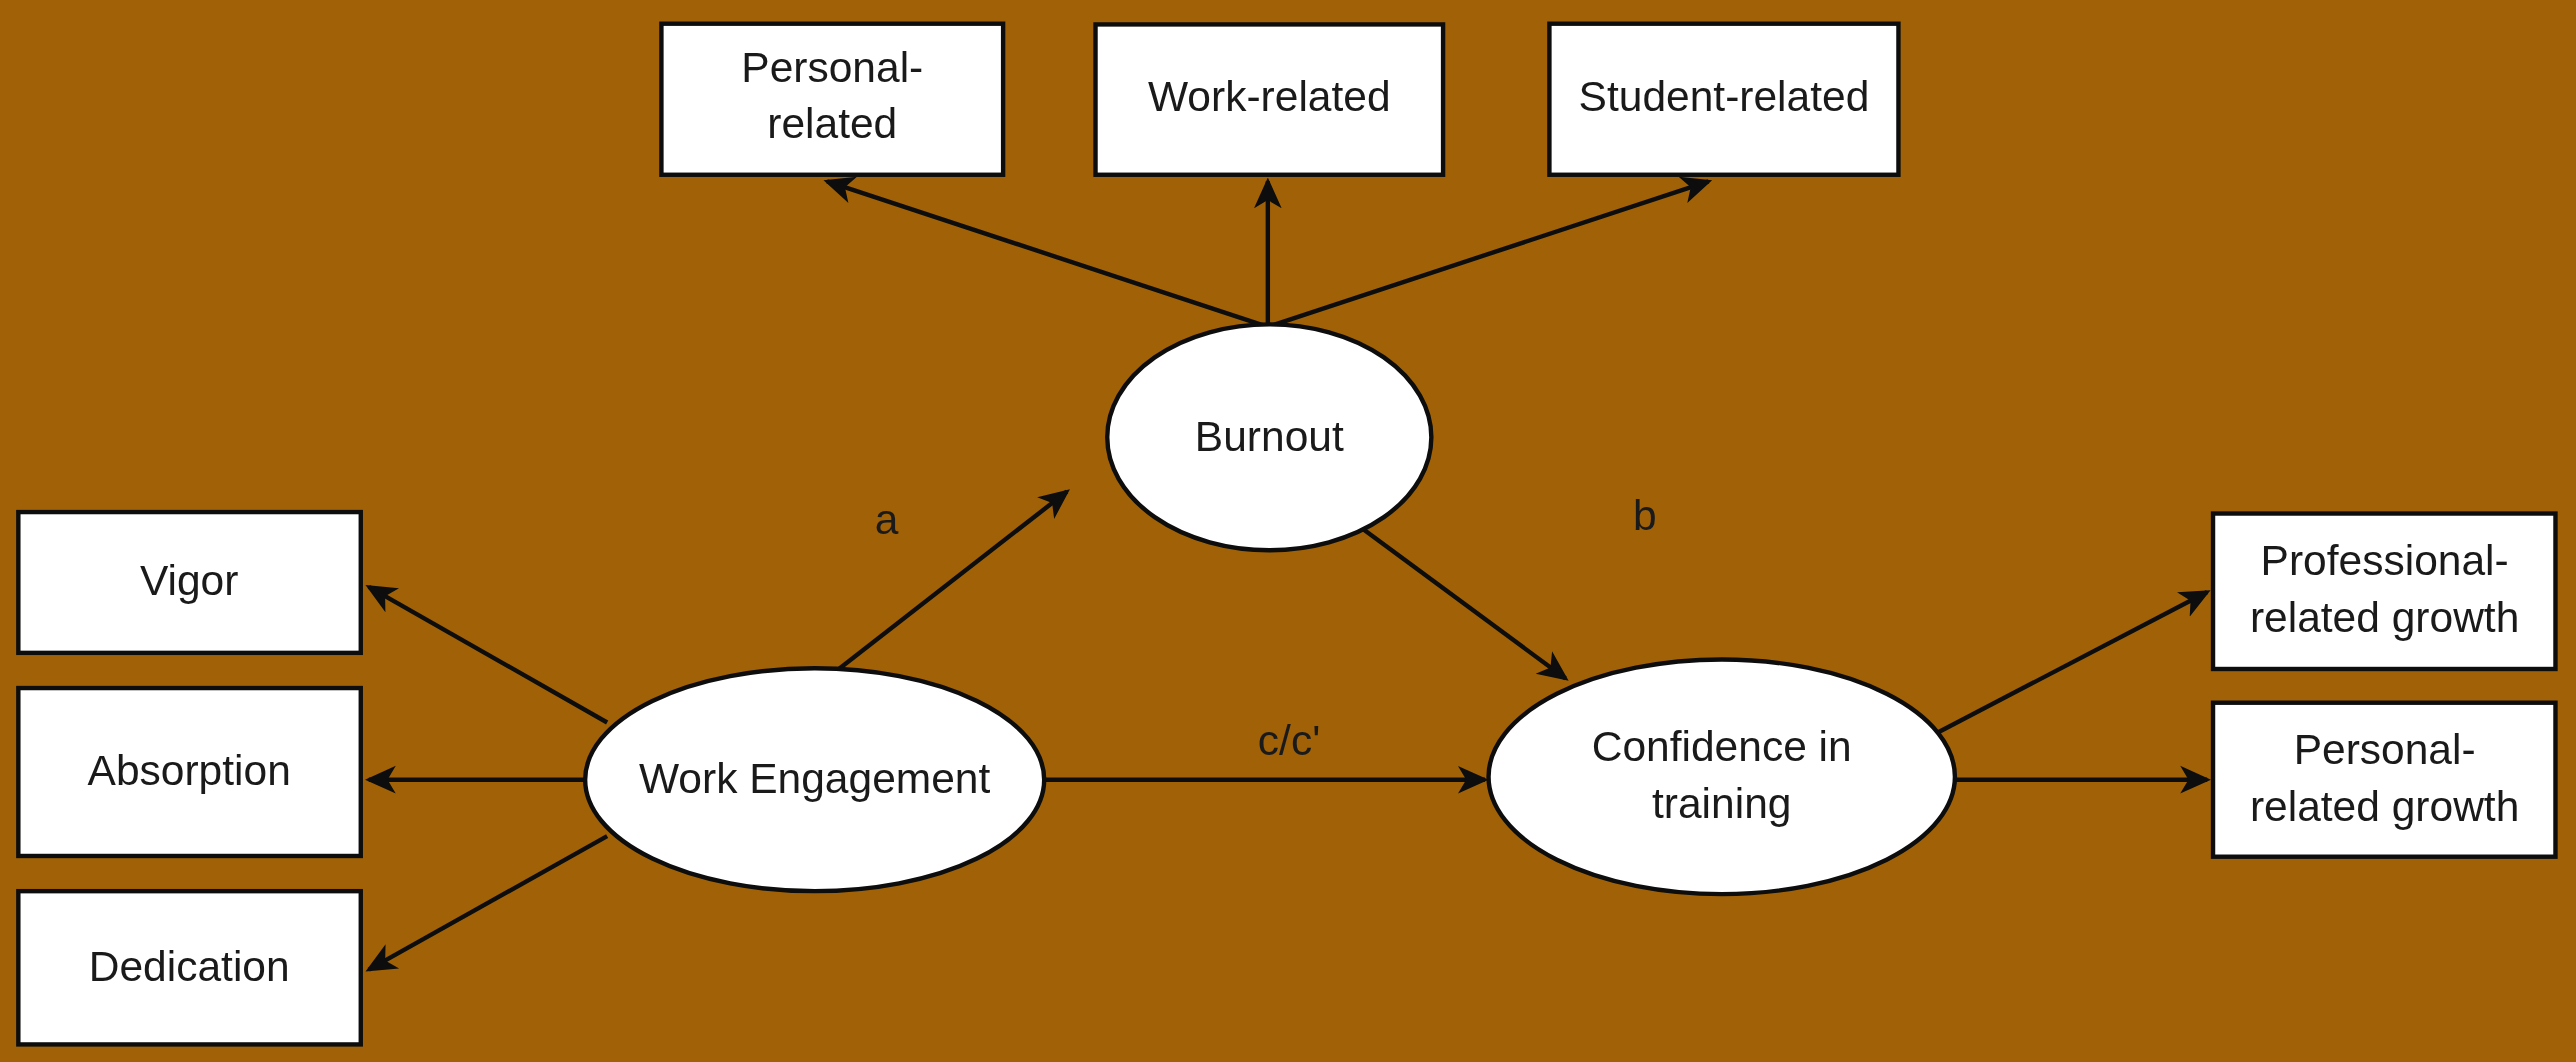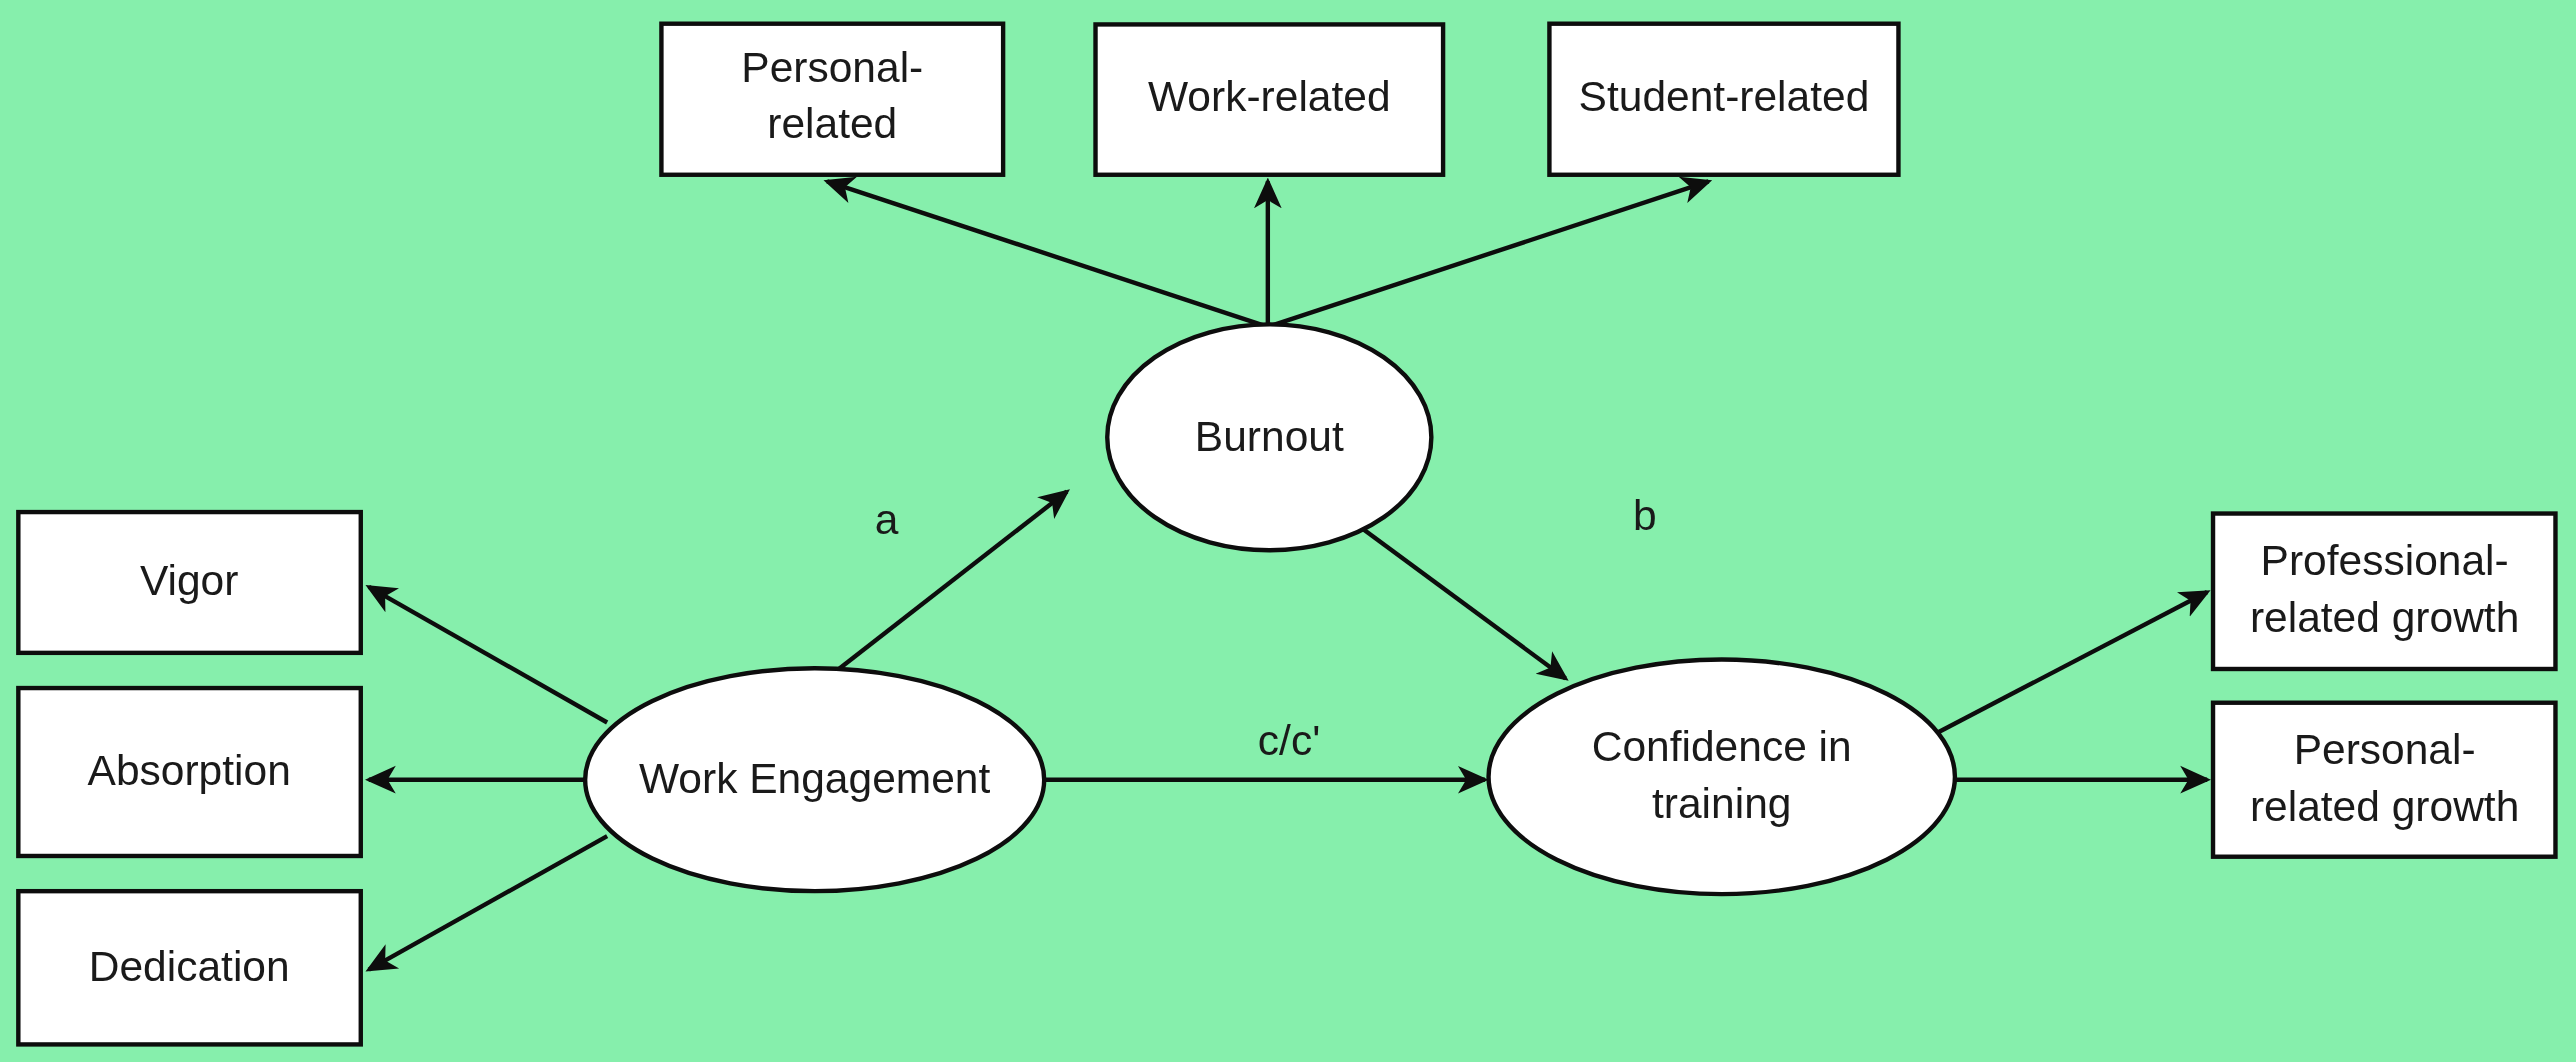--- a/index.html
+++ b/index.html
@@ -10,21 +10,21 @@
   body {
     width: 2576px;
     height: 1063px;
     font-family: "Liberation Sans", sans-serif;
     overflow: hidden;
   }
   #diagram-root {
     position: relative;
     width: 2576px;
     height: 1063px;
-    background: #86efac;
+    background: #a16207;
   }
   svg#model-svg {
     display: block;
     width: 2576px;
     height: 1063px;
   }
   .node-box {
     fill: #ffffff;
     stroke: #0d0d0d;
     stroke-width: 6;

